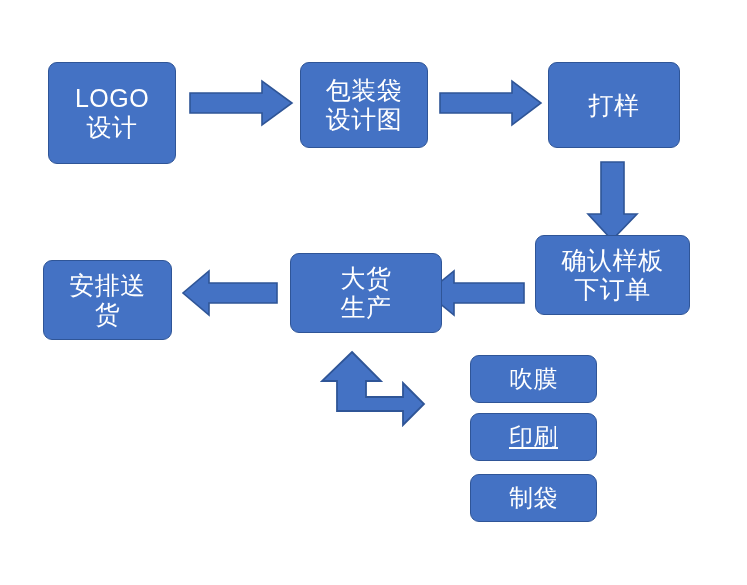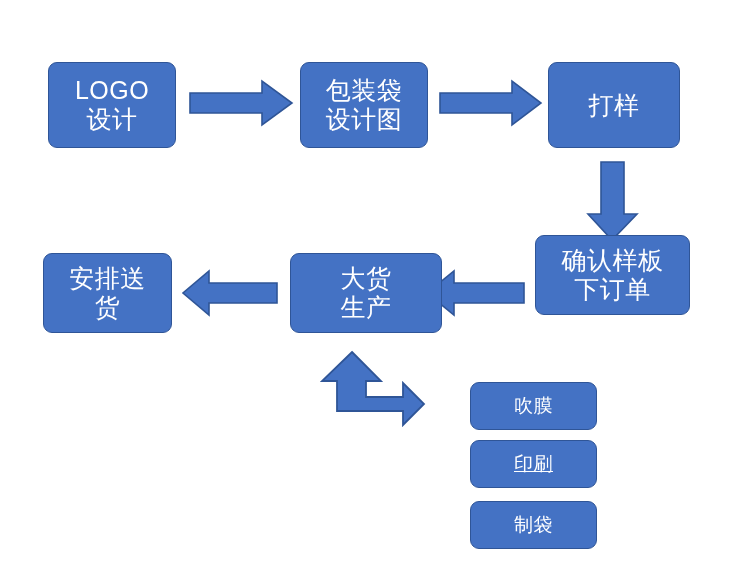--- a/index.html
+++ b/index.html
@@ -31,41 +31,41 @@
     align-items: center;
     justify-content: center;
     text-align: center;
     color: #FFFFFF;
     line-height: 1.16;
     white-space: pre-line;
     letter-spacing: 0.5px;
     user-select: none;
   }
   .node.big  { font-size: 25px; }
-  .node.small{ font-size: 19px; margin-top: 27px; }
+  .node.small{ font-size: 24px; }
 </style>
 </head>
 <body>
 
 <svg id="canvas" viewBox="0 0 747 585" xmlns="http://www.w3.org/2000/svg">
 
   <polygon points="190,93 262,93 262,81 292,103 262,125 262,113 190,113" fill="#4472C4" stroke="#2F5597" stroke-width="1.6" stroke-linejoin="miter"></polygon>
 
   <polygon points="440,93 512,93 512,81 541,103 512,125 512,113 440,113" fill="#4472C4" stroke="#2F5597" stroke-width="1.6" stroke-linejoin="miter"></polygon>
 
   <polygon points="601,162 624,162 624,214 637,214 612,240 588,214 601,214" fill="#4472C4" stroke="#2F5597" stroke-width="1.6" stroke-linejoin="miter"></polygon>
 
   <polygon points="524,283 454,283 454,271 427,293 454,315 454,303 524,303" fill="#4472C4" stroke="#2F5597" stroke-width="1.6" stroke-linejoin="miter"></polygon>
 
   <polygon points="277,283 209,283 209,271 183,293 209,315 209,303 277,303" fill="#4472C4" stroke="#2F5597" stroke-width="1.6" stroke-linejoin="miter"></polygon>
 
   <polygon points="352,352 381,381 366,381 366,397 403,397 403,383 424,404 403,425 403,411 337,411 337,381 322,381" fill="#4472C4" stroke="#2F5597" stroke-width="1.8" stroke-linejoin="miter"></polygon>
 </svg>
 
-<div class="node big" style="left:48px; top:62px; width:128px; height:86px;">
+<div class="node big" style="left:48px; top:62px; width:128px; height:102px;">
   <span>LOGO
 设计</span>
 </div>
 
 <div class="node big" style="left:300px; top:62px; width:128px; height:86px;">
   <span>包装袋
 设计图</span>
 </div>
 
 <div class="node big" style="left:548px; top:62px; width:132px; height:86px;">
@@ -75,21 +75,21 @@
 <div class="node big" style="left:535px; top:235px; width:155px; height:80px;">
   <span>确认样板
 下订单</span>
 </div>
 
 <div class="node big" style="left:290px; top:253px; width:152px; height:80px;">
   <span>大货
 生产</span>
 </div>
 
-<div class="node big" style="left:43px; top:253px; width:129px; height:80px;text-align:center;">
+<div class="node big" style="left:43px; top:260px; width:129px; height:80px;text-align:center;">
   <span>安排送
 货</span>
 </div>
 
 <div class="node small" style="left:470px; top:355px; width:127px; height:48px;">
   <span>吹膜</span>
 </div>
 
 <div class="node small" style="left:470px; top:413px; width:127px; height:48px;text-decoration:underline;">
   <span>印刷</span>

